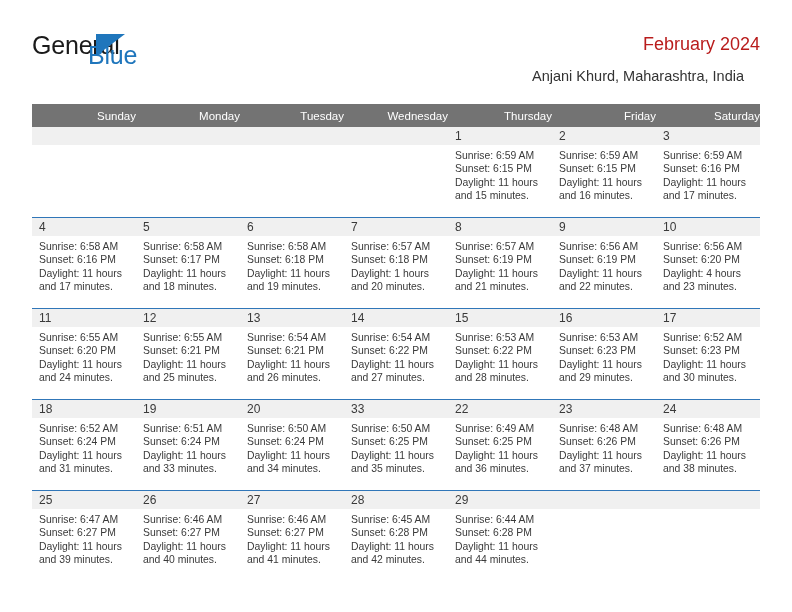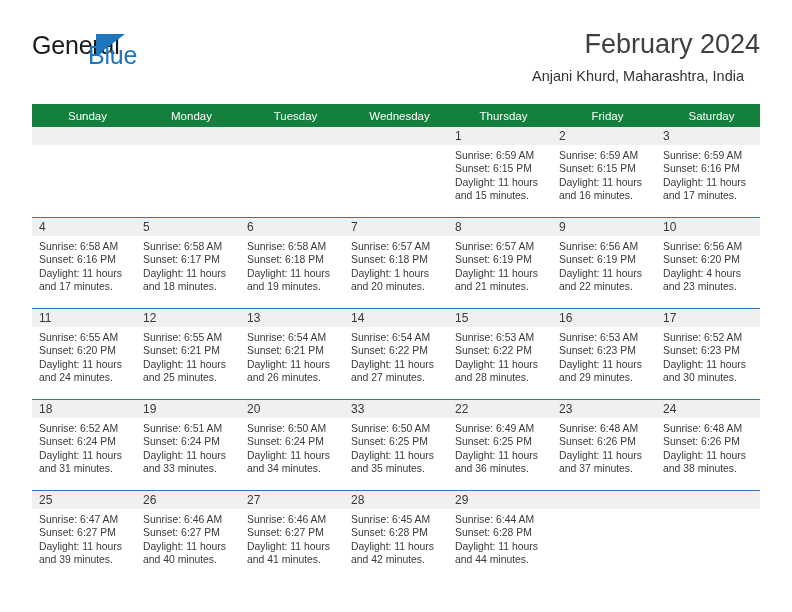--- a/index.html
+++ b/index.html
@@ -65,23 +65,23 @@
     line-height: 26px;
     color: #1f76bc;
     letter-spacing: -0.2px;
   }
 
   .titles {
     text-align: right;
     padding-top: 0px;
   }
   .cal-title {
-    font-size: 27px;
+    font-size: 18px;
     line-height: 32px;
-    color: #404040;
+    color: #b91c1c;
     font-weight: normal;
     margin: 0;
   }
   .cal-subtitle {
     font-size: 14.5px;
     line-height: 20px;
     color: #333333;
     margin: 6px 16px 0 0;
     font-weight: normal;
   }
@@ -90,25 +90,25 @@
   .calendar {
     position: absolute;
     left: 32px;
     top: 104px;
     width: 728px;
     border-collapse: collapse;
     table-layout: fixed;
   }
 
   .calendar th {
-    background: #15803d;
+    background: #737373;
     color: #ffffff;
     font-size: 11.5px;
     font-weight: normal;
-    text-align: center;
+    text-align: right;
     padding: 5px 0 5px 7px;
     height: 13px;
     border: none;
   }
 
   .week-row > td {
     vertical-align: top;
     padding: 0;
     border: none;
     border-top: 1.5px solid #3076b8;

